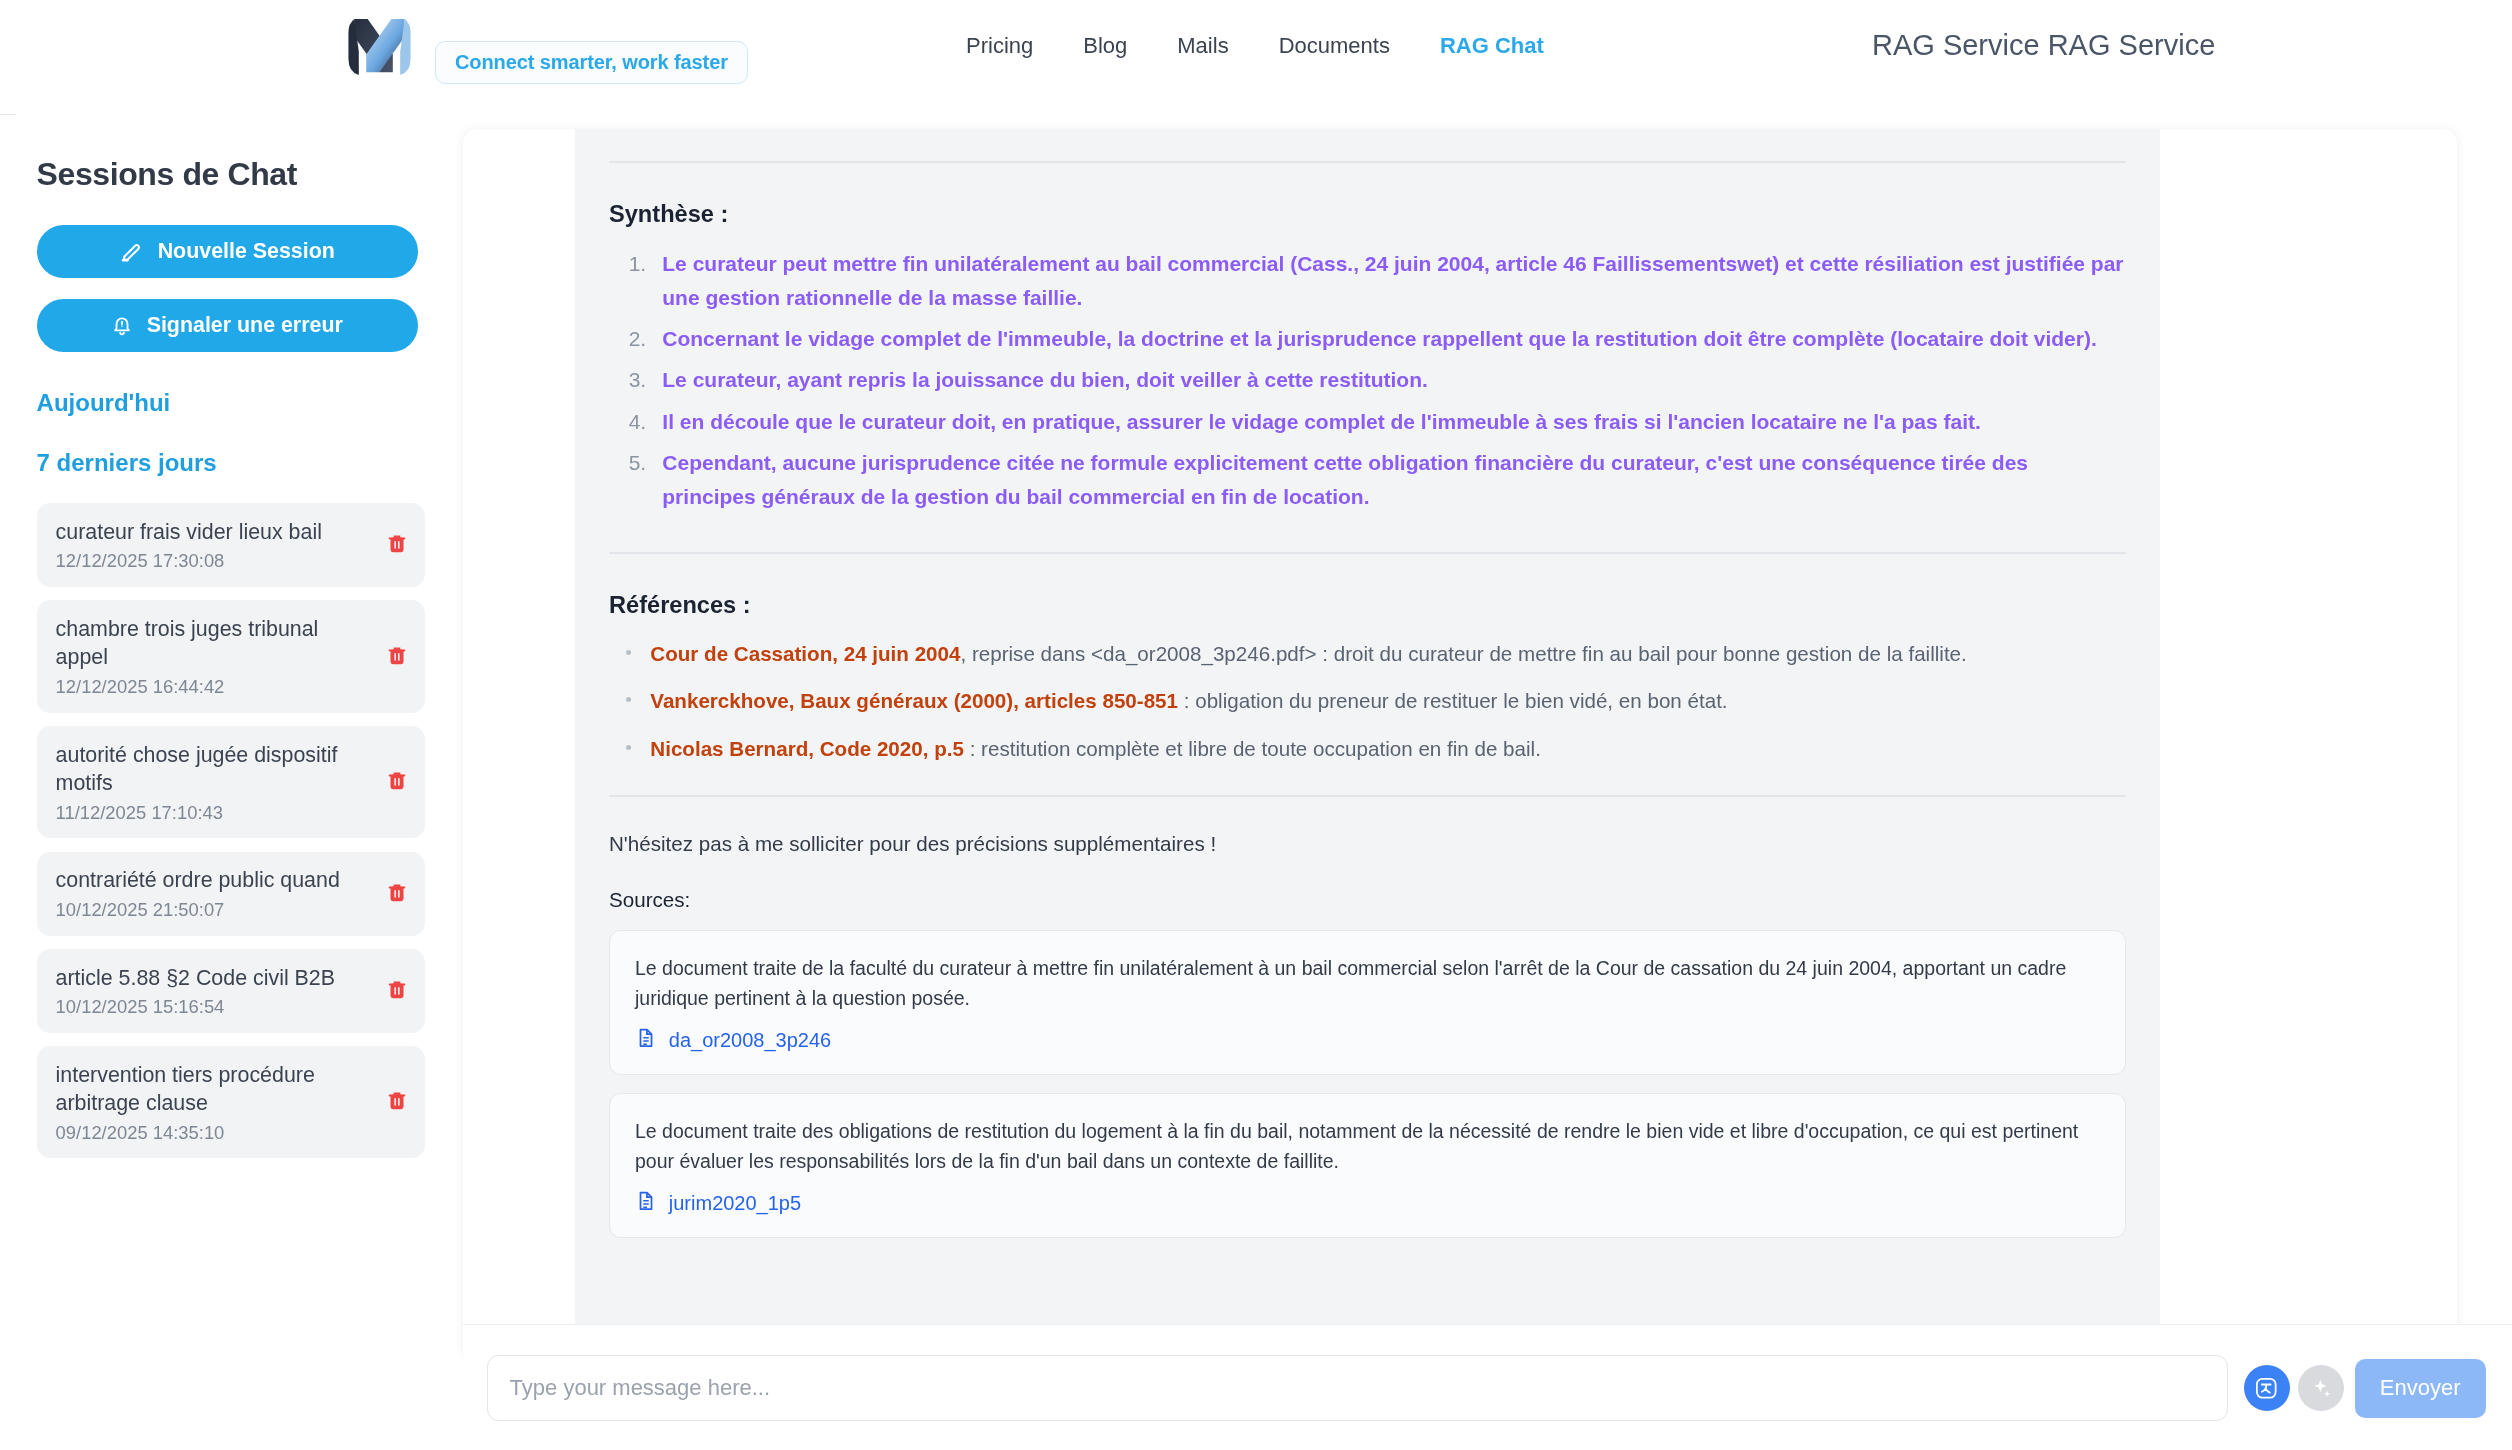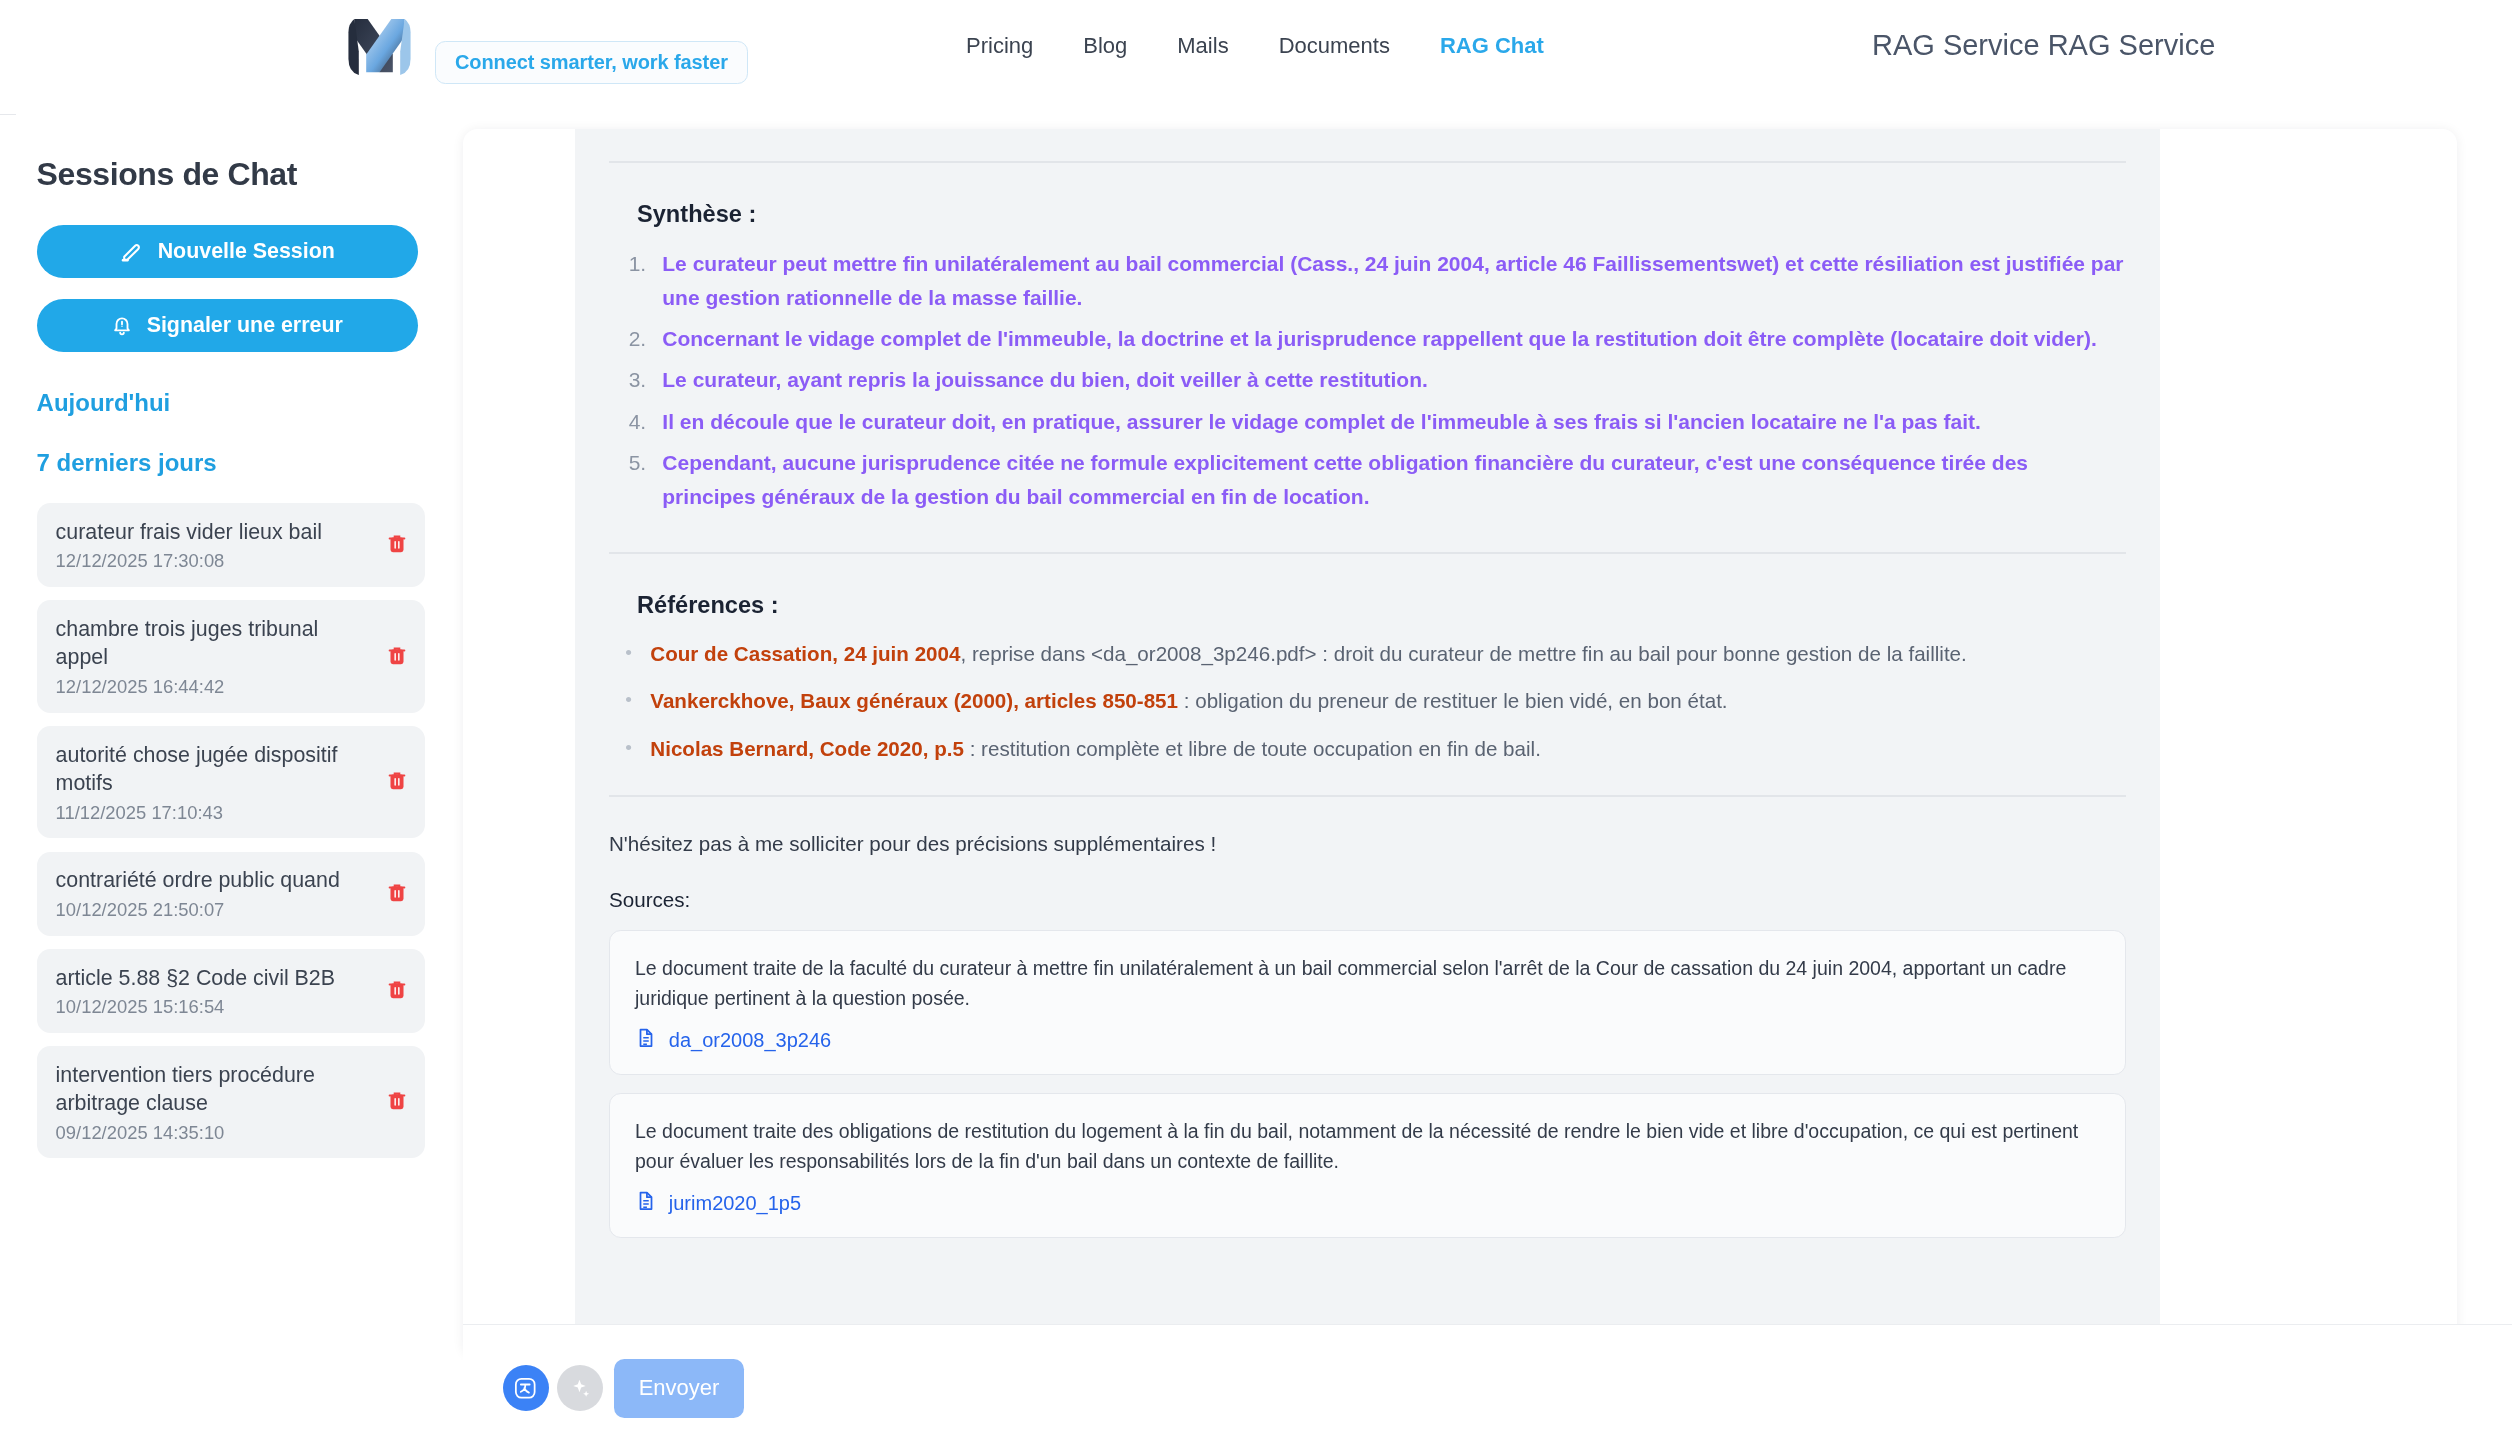--- a/index.html
+++ b/index.html
@@ -115,21 +115,20 @@
     position: absolute; left: 112px; top: 0;
     width: 1585px; min-height: 1227px;
     background: #f2f4f6;
     padding: 32px 34px 29.5px 34px;
   }
   .hr { height: 1.5px; background: #e2e5e9; margin: 0; }
 
   .h-sec {
     font-size: 23.6px; font-weight: bold; color: #1b2333;
     margin-top: 38px;
-    margin-left: 28px;
   }
   ol.synth {
     margin: 19px 0 0 0; padding-left: 43px;
   }
   ol.synth > li {
     font-size: 21px; font-weight: bold; color: #8b5cf6;
     line-height: 1.62; margin-bottom: 7.4px;
     padding-left: 10.3px;
   }
   ol.synth > li::marker { color: #8b94a3; font-weight: normal; }
@@ -401,20 +400,21 @@
                 </svg></span>
               <span>jurim2020_1p5</span>
             </div>
           </div>
         </div>
     </div>
   </div>
 </div>
 
 <div class="composer">
+  <input class="msg-input" type="text" placeholder="Type your message here..." style="">
   <div class="tool-btn translate">
     <svg width="26.5" height="26.5" viewBox="0 0 24 24" fill="none" stroke="#ffffff" stroke-width="1.6">
       <rect x="3.5" y="3.5" width="17" height="17" rx="5"></rect>
       <path d="M8 8.6h8M12 8.6v1.2c0 2.4-1.6 4.3-4 5.4M11.2 11.8c.9 2 2.3 3.4 4.1 4.2" stroke-linecap="round"></path>
     </svg>
   </div>
   <div class="tool-btn sparkle">
     <svg width="25" height="25" viewBox="0 0 24 24" fill="#ffffff">
       <path d="M11 3.5l1.6 4.4 4.4 1.6-4.4 1.6L11 15.5 9.4 11.1 5 9.5l4.4-1.6z"></path>
       <path d="M17.4 14.2l.8 2.1 2.1.8-2.1.8-.8 2.1-.8-2.1-2.1-.8 2.1-.8z"></path>

